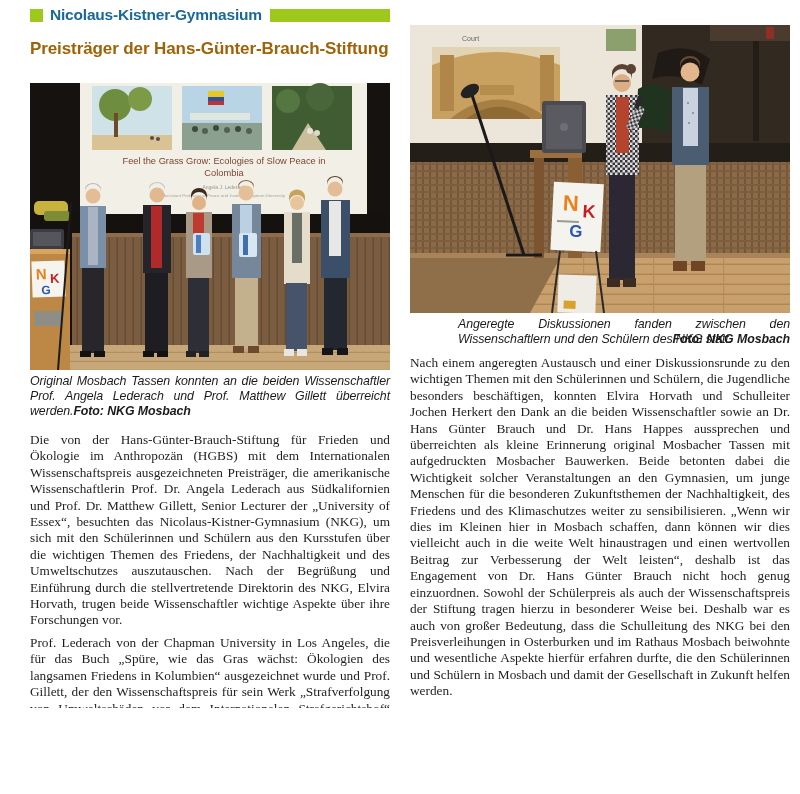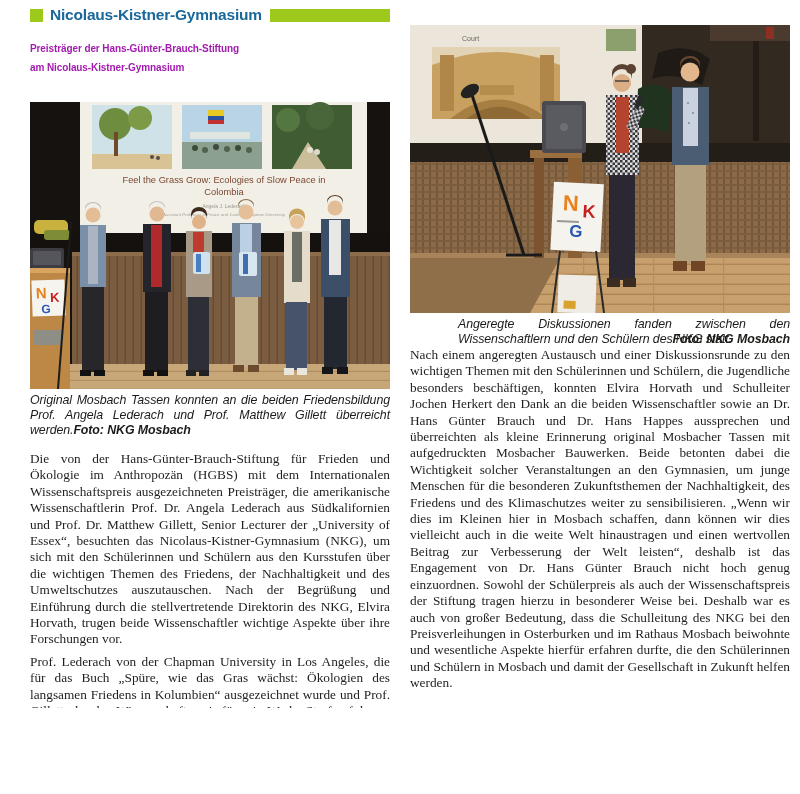--- a/index.html
+++ b/index.html
@@ -8,55 +8,54 @@
   .columns{display:flex;}
   .col-left{width:360px;margin-left:30px;padding-top:5px;}
   .col-right{width:380px;margin-left:20px;}
 
   
   .school-header{display:flex;align-items:center;height:20px;margin-bottom:14px;}
   .green-square{width:13px;height:13px;background:#9cc91c;flex:0 0 auto;}
   .school-title{font-size:15.5px;font-weight:bold;color:#19689a;margin:0 8px 0 7px;white-space:nowrap;letter-spacing:-0.2px;}
   .green-bar{flex:1 1 auto;height:13px;background:#9cc91c;}
 
-  .article-title{font-size:10px;font-weight:bold;color:#a21caf;line-height:19px;margin:0 0 8px 0;letter-spacing:-0.1px;}
+  .article-title{font-size:17px;font-weight:bold;color:#a16207;line-height:19px;margin:0 0 8px 0;letter-spacing:-0.1px;}
 
   .photo{display:block;margin-top:25px;}
   .photo svg{display:block;}
 
   .caption{font-style:italic;font-size:12.4px;line-height:15px;color:#1b1b19;
            text-align:justify;margin:4px 0 0 0;letter-spacing:-0.1px;}
   .caption-wrap{position:relative;}
   .credit-abs{position:absolute;right:0;bottom:0;font-style:italic;font-weight:bold;}
   .caption .credit{font-weight:bold;}
 
   .bodytext{font-family:"Liberation Serif",serif;font-size:13.3px;line-height:16.4px;
             text-align:justify;color:#1e1e1c;hyphens:auto;-webkit-hyphens:auto;}
   .bodytext p{margin:0 0 6px 0;}
   .bodytext p:last-child{margin-bottom:0;}
   .col-left .bodytext{margin-top:13px;}
-  .col-right .bodytext{}
+  .col-right .bodytext{margin-top:8px;}
 </style>
 </head>
 <body>
 
 <div class="page">
   <div class="columns">
 
     <div class="col-left">
 
       <div class="school-header">
         <span class="green-square"></span>
         <h1 class="school-title">Nicolaus-Kistner-Gymnasium</h1>
         <span class="green-bar"></span>
       </div>
 
       <h2 class="article-title">
         <span>Preisträger der Hans-Günter-Brauch-Stiftung</span><br>
-        <span>am Nicolaus-Kistner-Gymnasium</span>
       </h2>
 
       <div class="photo">
         <svg width="360" height="287" viewBox="0 0 360 287">
           <defs>
             <pattern id="slats" width="8" height="112" patternUnits="userSpaceOnUse">
               <rect width="8" height="112" fill="#7a5c40"></rect>
               <rect x="6.5" width="1.5" height="112" fill="#684c32"></rect>
             </pattern>
             <pattern id="planks" width="60" height="9" patternUnits="userSpaceOnUse">
@@ -191,21 +190,21 @@
               <path d="M297 102 a8 8 0 0 1 16 0 l0 -3 a8 6 0 0 0 -16 0 Z" fill="#5d4027"></path>
             <path d="M291 117 h29 v78 h-29 Z" fill="#3c4f68"></path>
               <rect x="299" y="118" width="12" height="55" fill="#e7e7e5"></rect>
             <rect x="294" y="195" width="23" height="72" fill="#23272f"></rect>
               <rect x="292" y="265" width="11" height="7" fill="#15151a"></rect>
               <rect x="307" y="265" width="11" height="7" fill="#15151a"></rect>
           </g>
         </svg>
       </div>
 
-      <p class="caption"><span>Original Mosbach Tassen konnten an die beiden Friedensbildung Prof. Angela Lederach und Prof. Matthew Gillett überreicht werden.</span><span class="credit">Foto: NKG Mosbach</span></p>
+      <p class="caption"><span>Original Mosbach Tassen konnten an die beiden Wissenschaftler Prof. Angela Lederach und Prof. Matthew Gillett überreicht werden.</span><span class="credit">Foto: NKG Mosbach</span></p>
 
       <div class="bodytext">
         <p>Die von der Hans-Günter-Brauch-Stiftung für Frieden und Ökologie im Anthropozän (HGBS) mit dem Internationalen Wissenschaftspreis ausgezeichneten Preisträger, die amerikanische Wissenschaftlerin Prof. Dr. Angela Lederach aus Südkalifornien und Prof. Dr. Matthew Gillett, Senior Lecturer der „University of Essex“, besuchten das Nicolaus-Kistner-Gymnasium (NKG), um sich mit den Schülerinnen und Schülern aus den Kursstufen über die wichtigen Themen des Friedens, der Nachhaltigkeit und des Umweltschutzes auszutauschen. Nach der Begrüßung und Einführung durch die stellvertretende Direktorin des NKG, Elvira Horvath, trugen beide Wissenschaftler wichtige Aspekte über ihre Forschungen vor.</p>
         <p>Prof. Lederach von der Chapman University in Los Angeles, die für das Buch „Spüre, wie das Gras wächst: Ökologien des langsamen Friedens in Kolumbien“ ausgezeichnet wurde und Prof. Gillett, der den Wissenschaftspreis für sein Werk „Strafverfolgung von Umweltschäden vor dem Internationalen Strafgerichtshof“ erhielt, sorgten beim Berichten über ihre wissenschaftlichen Studien für gespannte und interessierte Schülerinnen und Schüler. Lederach beschrieb dabei ausgehend von Kolumbien die Wichtigkeit einer langsamen Friedensbildung, um Nachhaltigkeit zu erzielen. Auf die Bedeutung, dass Vergehen gegen die Umwelt auch vor dem Internationalen Gerichtshof behandelt werden sollen, wies Prof. Gillett besonders hin.</p>
       </div>
     </div>
 
     <div class="col-right">
 
       <div class="photo">

